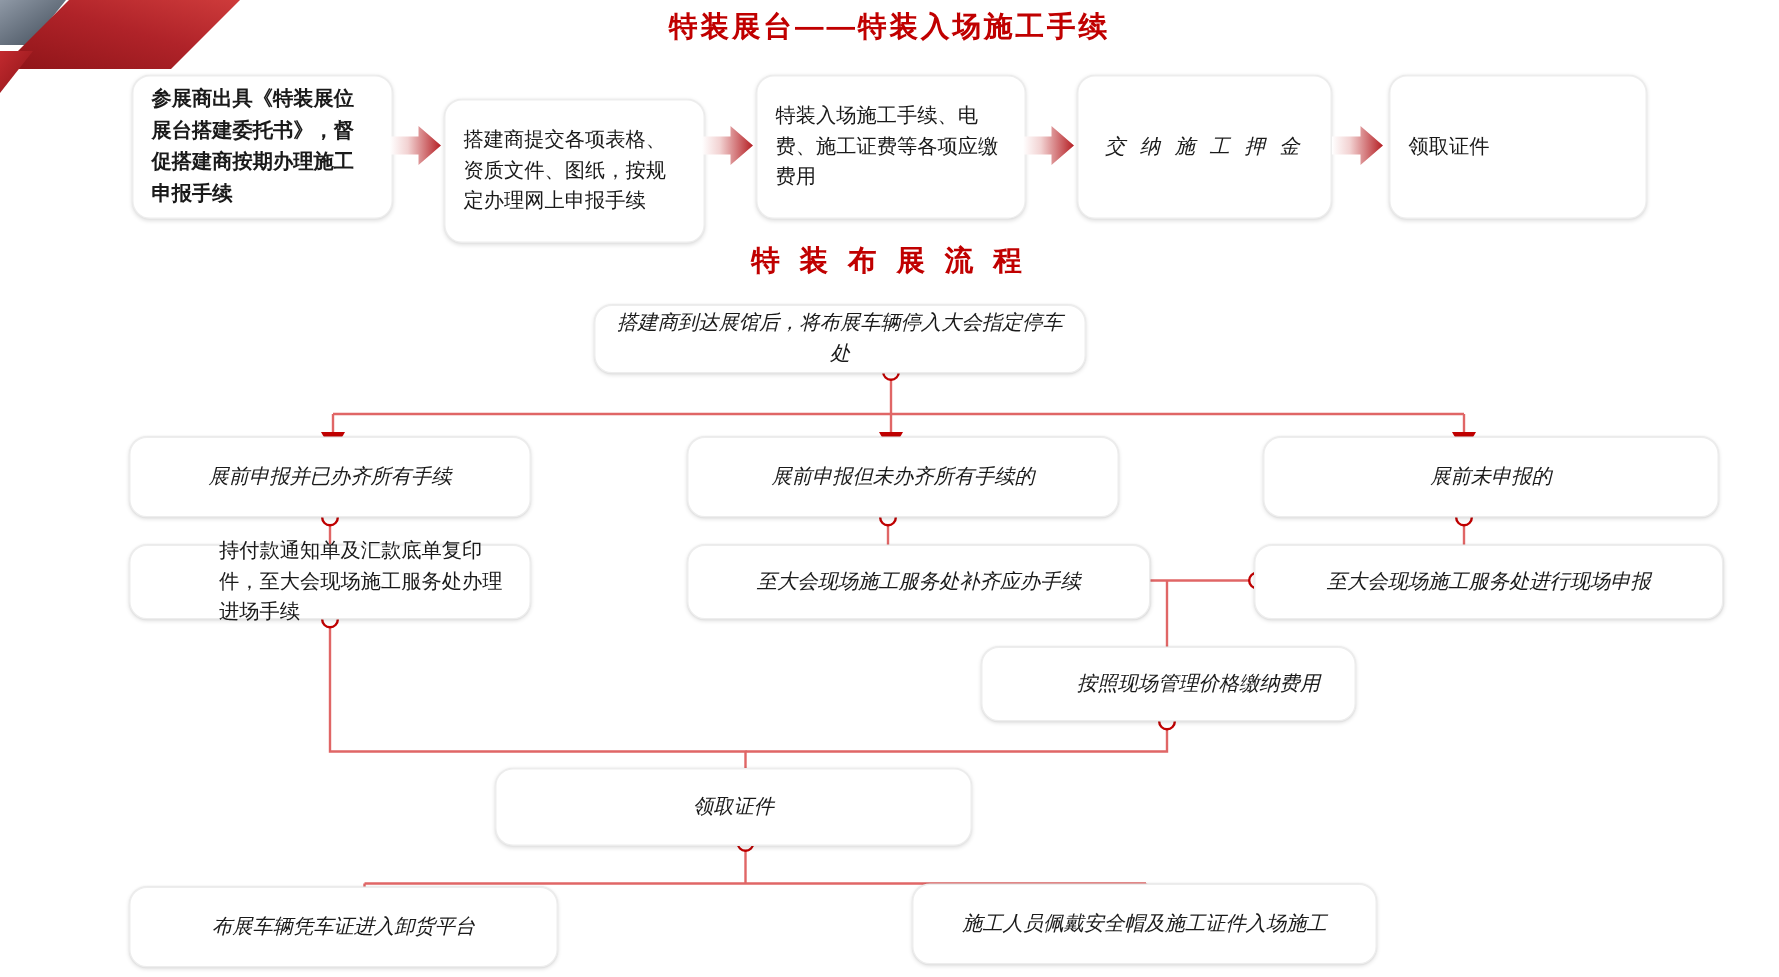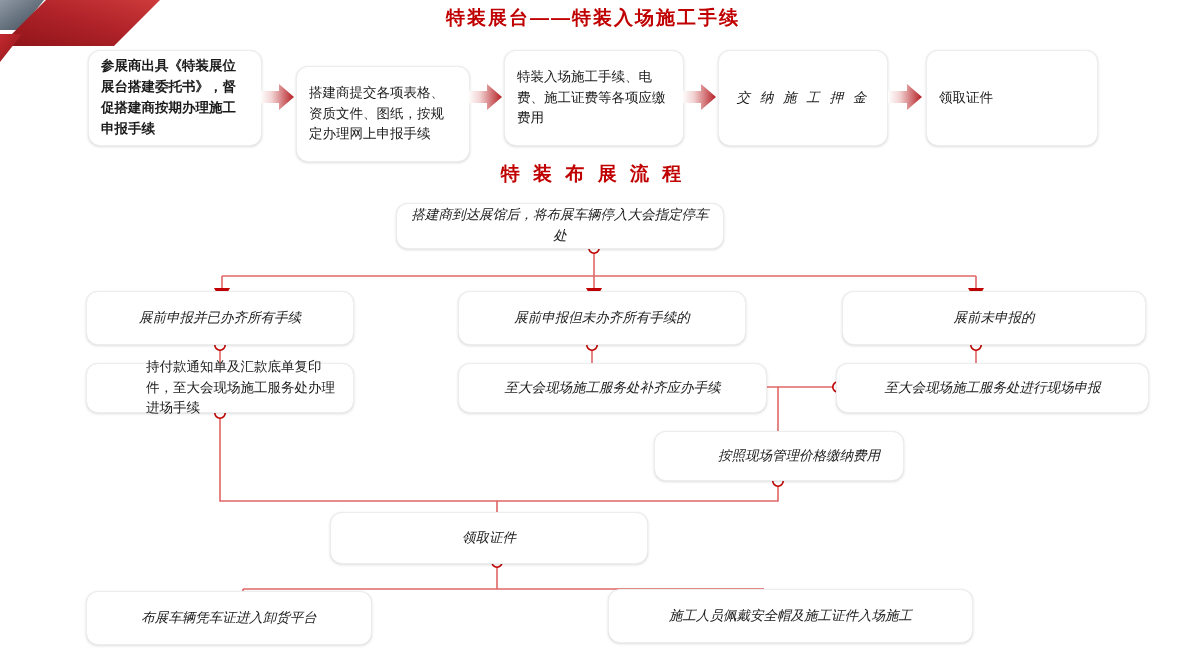--- a/index.html
+++ b/index.html
@@ -262,17 +262,17 @@
   </div>
 
   <div class="box center" style="left:330px; top:512px; width:318px; height:52px;">
     <span class="txt">领取证件</span>
   </div>
 
   <div class="box center" style="left:86px;  top:569px; width:286px; height:54px;margin-top:22px;">
     <span class="txt">布展车辆凭车证进入卸货平台</span>
   </div>
 
-  <div class="box center" style="left:608px; top:589px; width:365px; height:54px;">
+  <div class="box center" style="left:608px; top:589px; width:310px; height:54px;">
     <span class="txt">施工人员佩戴安全帽及施工证件入场施工</span>
   </div>
 
 </div>
 
 </body></html>

